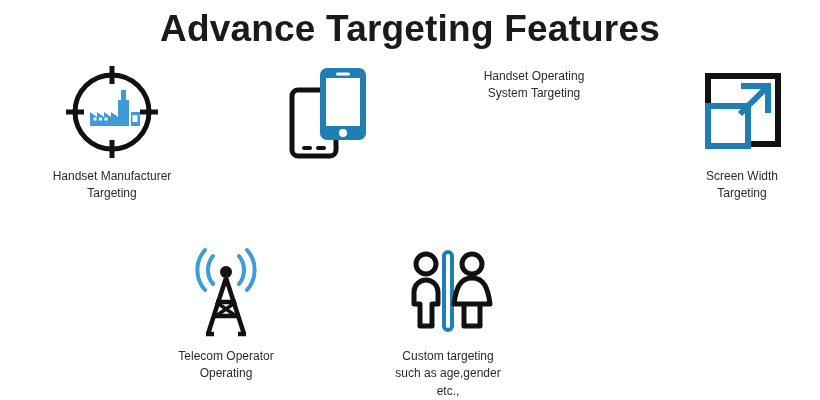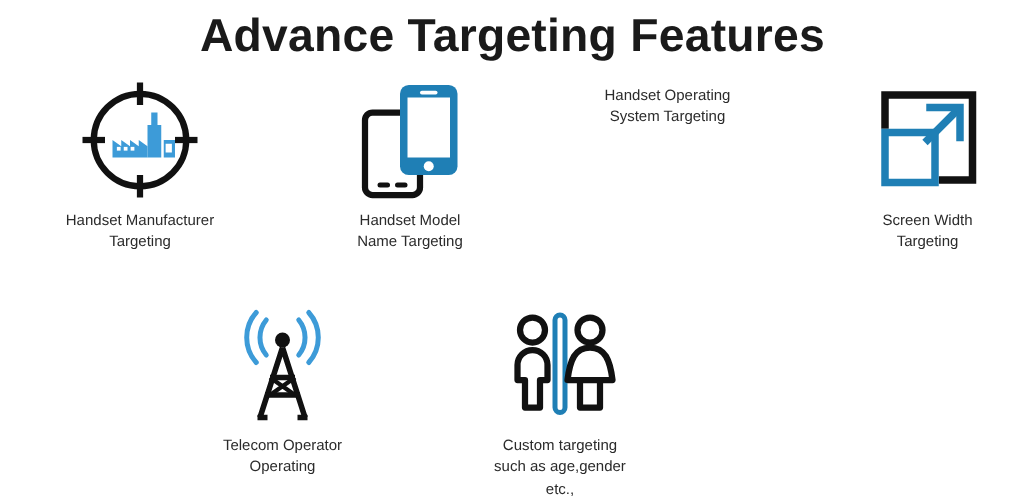--- a/index.html
+++ b/index.html
@@ -98,22 +98,20 @@
         <rect x="6" y="28" width="44" height="66" rx="6" ry="6" fill="#ffffff" stroke="#111111" stroke-width="5"></rect>
         <rect x="16" y="84" width="10" height="4" rx="2" fill="#111111"></rect>
         <rect x="30" y="84" width="10" height="4" rx="2" fill="#111111"></rect>
 
         <rect x="34" y="6" width="46" height="72" rx="7" ry="7" fill="#1f7fb5"></rect>
         <rect x="40" y="16" width="34" height="48" fill="#ffffff"></rect>
         <rect x="50" y="10.5" width="14" height="3" rx="1.5" fill="#ffffff"></rect>
         <circle cx="57" cy="71" r="4" fill="#ffffff"></circle>
       </svg>
     </div>
-    <div class="feature-label">Handset Model
-Name Targeting</div>
   </div>
 
   <div class="feature pos-r1c3">
     <div class="feature-label">Handset Operating
 System Targeting</div>
   </div>
 
   <div class="feature pos-r1c4">
     <div class="feature-icon">
       <svg width="92" height="92" viewBox="0 0 92 92" aria-hidden="true">

